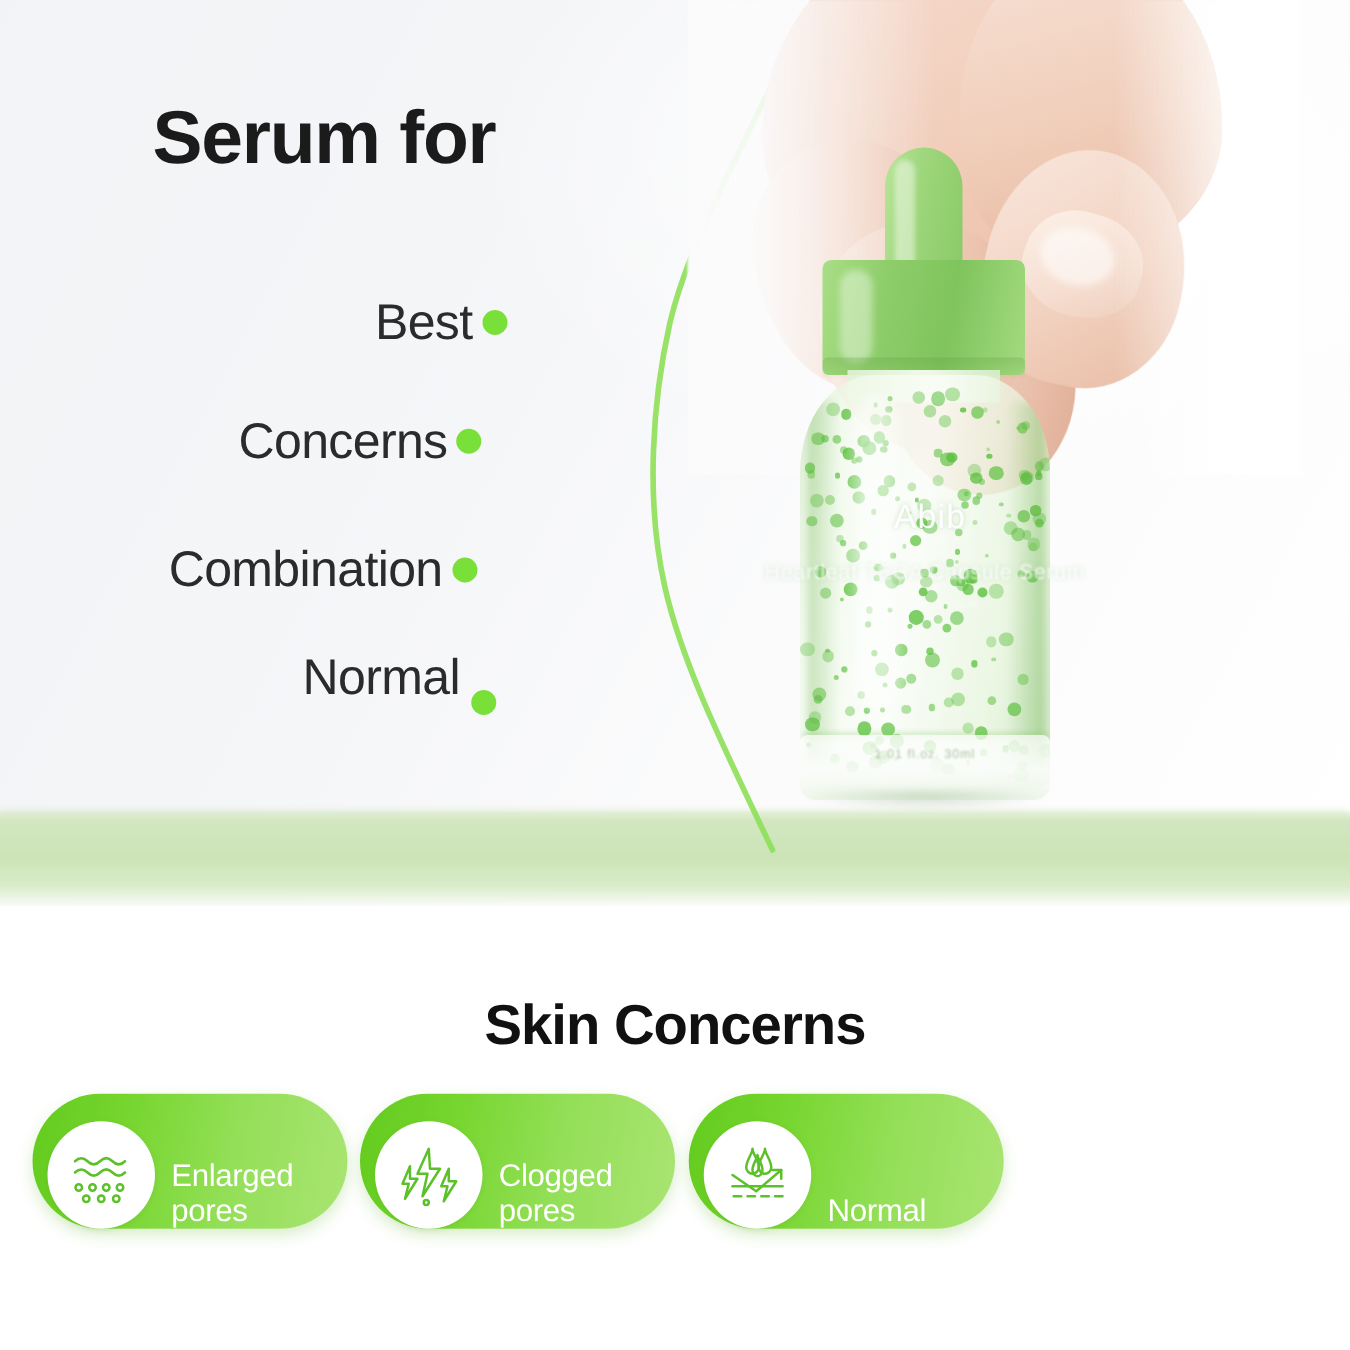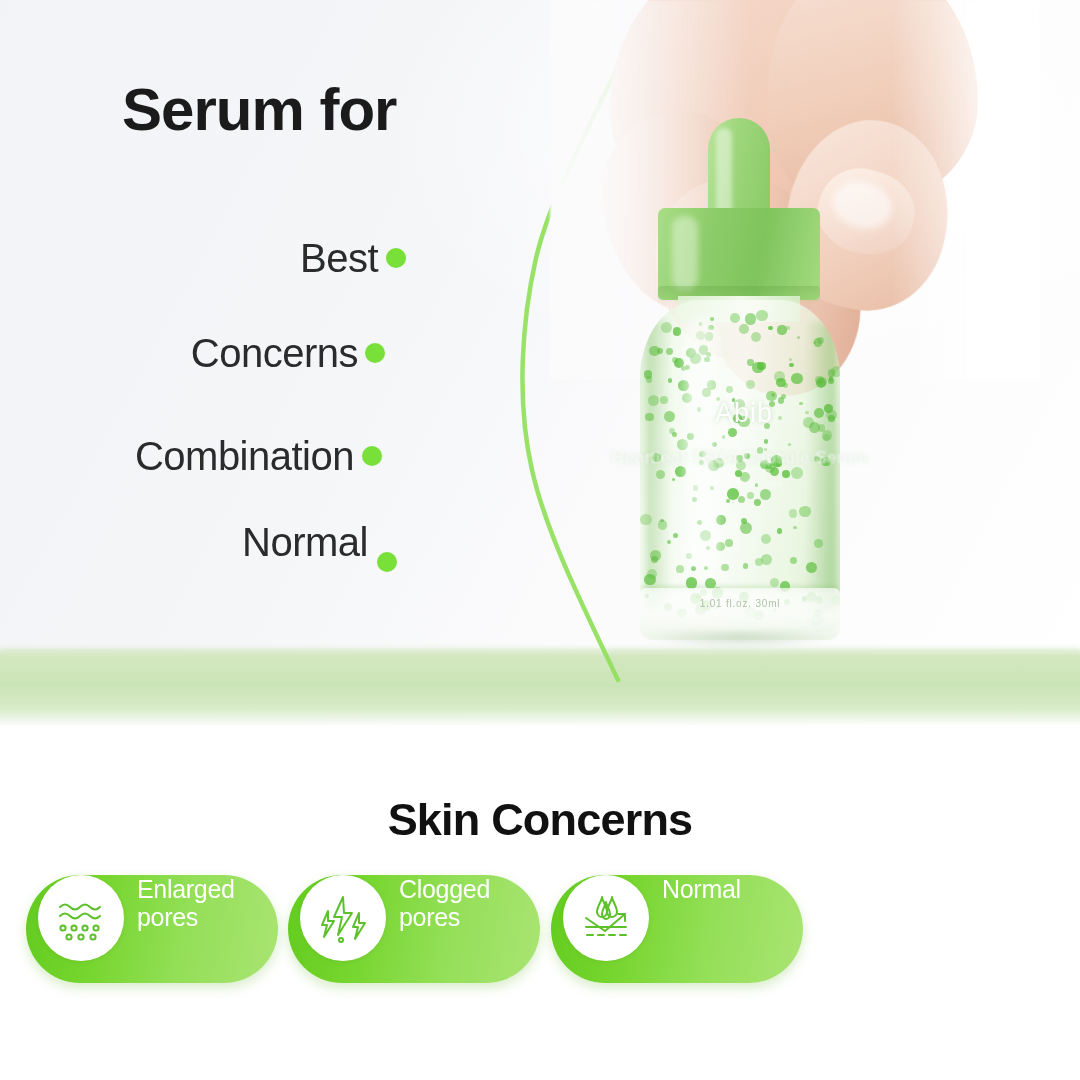--- a/index.html
+++ b/index.html
@@ -251,21 +251,21 @@
     font-size:45px; font-weight:700; color:#111111; letter-spacing:-0.8px;
   }
 
   
   .pill-row {
     position:absolute; left:0; top:150px; width:1080px; height:115px;
   }
   .pill {
     position:absolute; top:0; height:108px;
     border-radius:54px;
-    display:flex; align-items:flex-start;
+    display:flex; align-items:flex-end;
     background:linear-gradient(100deg,#63cb1e 0%, #77d62f 30%, #93df57 62%, #aae473 100%);
     box-shadow:0 5px 12px rgba(120,190,70,.28);
     padding-left:12px;
   }
   .pill.p0 { left:26px;  width:252px; }
   .pill.p1 { left:288px; width:252px; }
   .pill.p2 { left:551px; width:252px; }
   .pill.p3 { left:814px; width:252px; }
 
   .pill-icon {

